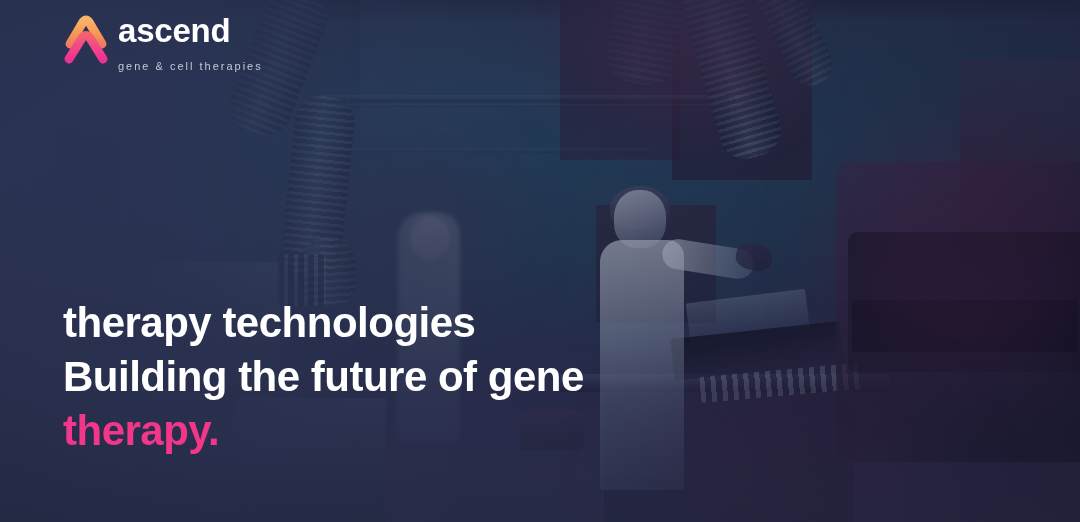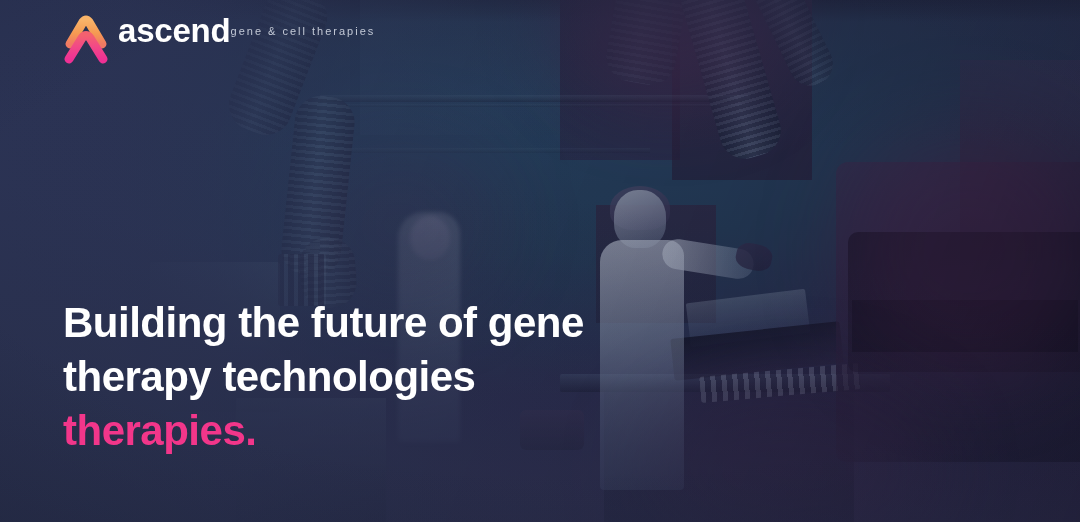--- a/index.html
+++ b/index.html
@@ -244,21 +244,21 @@
     position:absolute; inset:0;
     background:radial-gradient(130% 110% at 52% 44%, rgba(0,0,0,0) 42%, rgba(22,26,48,.45) 100%);
   }
 
   
   .logo {
     position:absolute; left:63px; top:12px;
     display:flex; align-items:flex-start; gap:9px;
   }
   .logo-mark { width:46px; height:50px; display:block; flex:0 0 auto; margin-top:2px; }
-  .logo-text { display:flex; flex-direction:row; line-height:1; padding-top:2px; }
+  .logo-text { display:flex; flex-direction:column; line-height:1; padding-top:2px; }
   .logo-word {
     font-size:33px; font-weight:700; color:#ffffff;
     letter-spacing:-0.2px; line-height:1.05;
   }
   .logo-tagline {
     font-size:11px; font-weight:400; color:#c3c9d6;
     letter-spacing:2.0px; margin-top:12px; white-space:nowrap;
   }
 
   
@@ -353,18 +353,18 @@
 
       <path d="M6 45 L19 24 Q23 19 27 24 L40 45" fill="none" stroke="url(#gBot)" stroke-width="9" stroke-linecap="round" stroke-linejoin="round"></path>
     </svg>
     <div class="logo-text">
       <span class="logo-word">ascend</span>
       <span class="logo-tagline">gene &amp; cell therapies</span>
     </div>
   </div>
 
   <h1 class="headline">
+    <span class="ln">therapy technologies</span>
     <span class="ln">Building the future of gene</span>
-    <span class="ln">therapy technologies</span>
-    <span class="ln accent">therapies.</span>
+    <span class="ln accent">therapy.</span>
   </h1>
 
 </div>
 
 </body></html>

